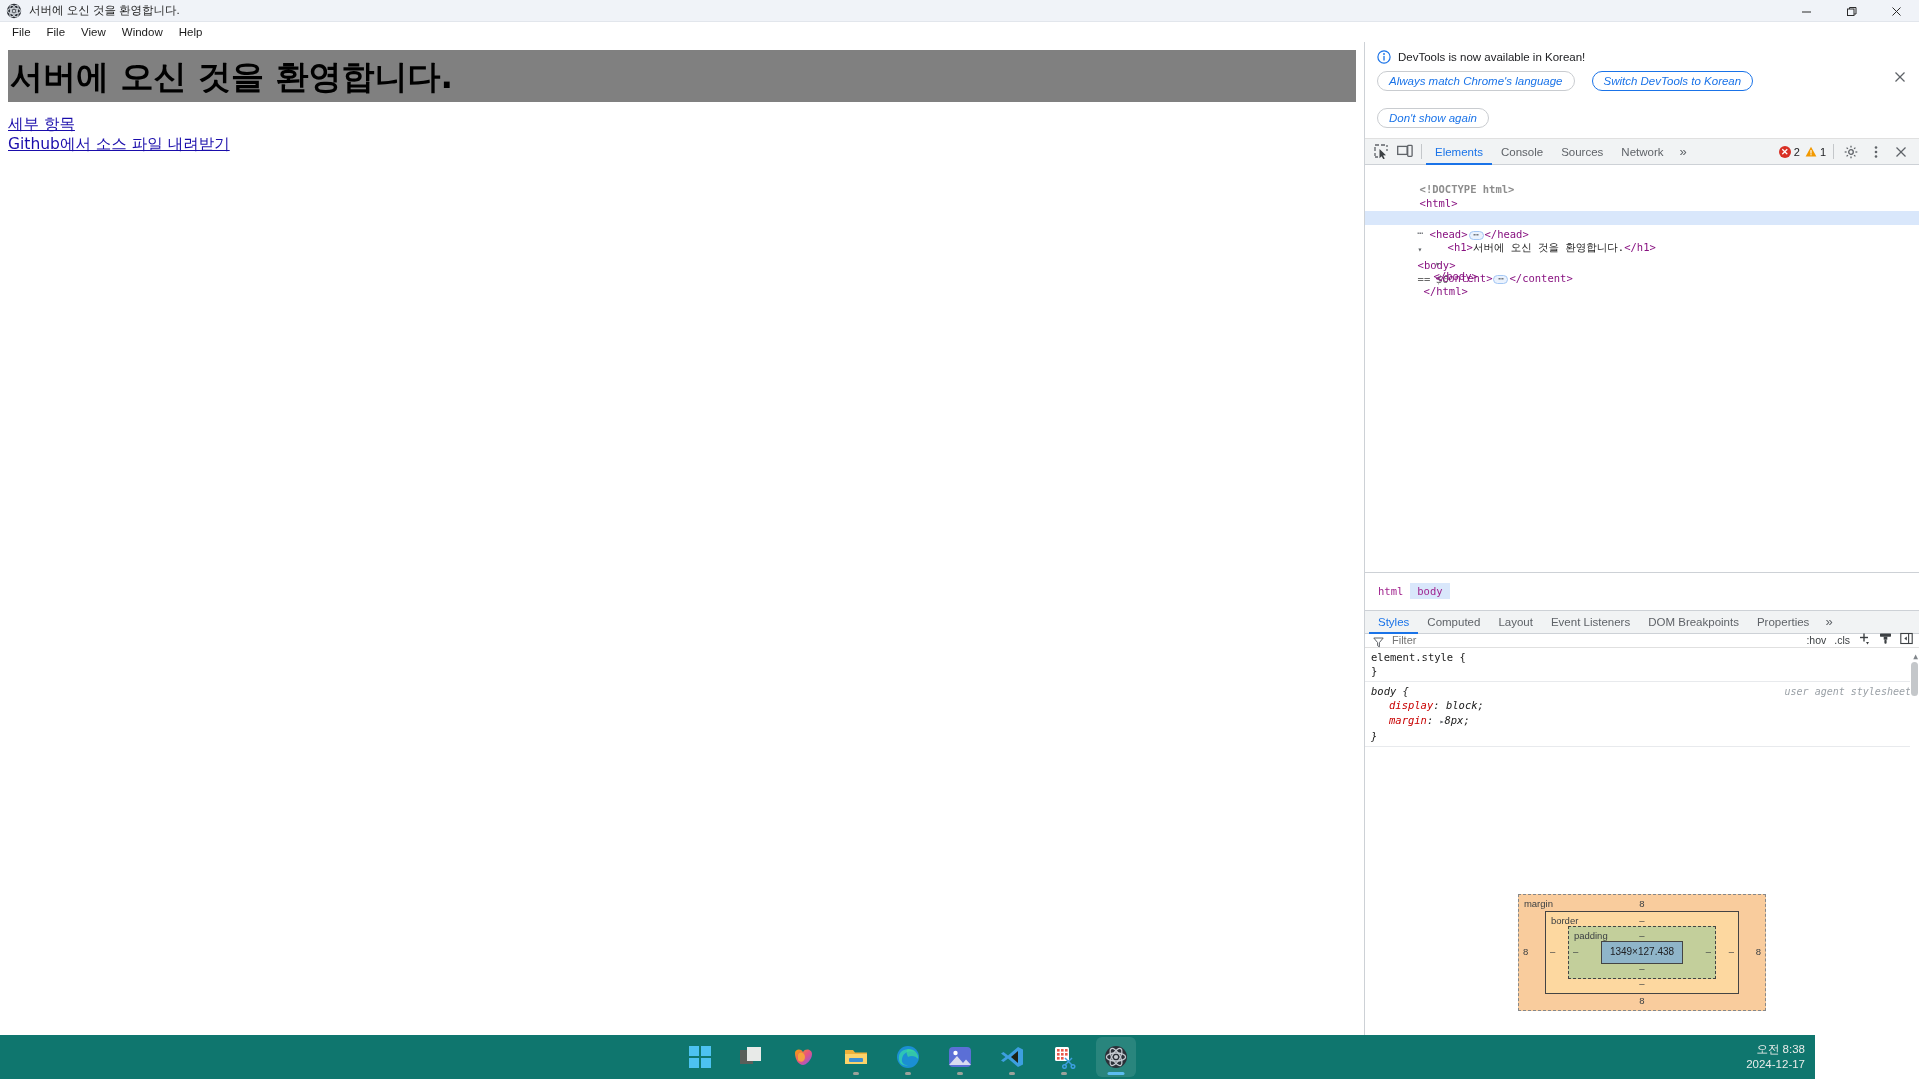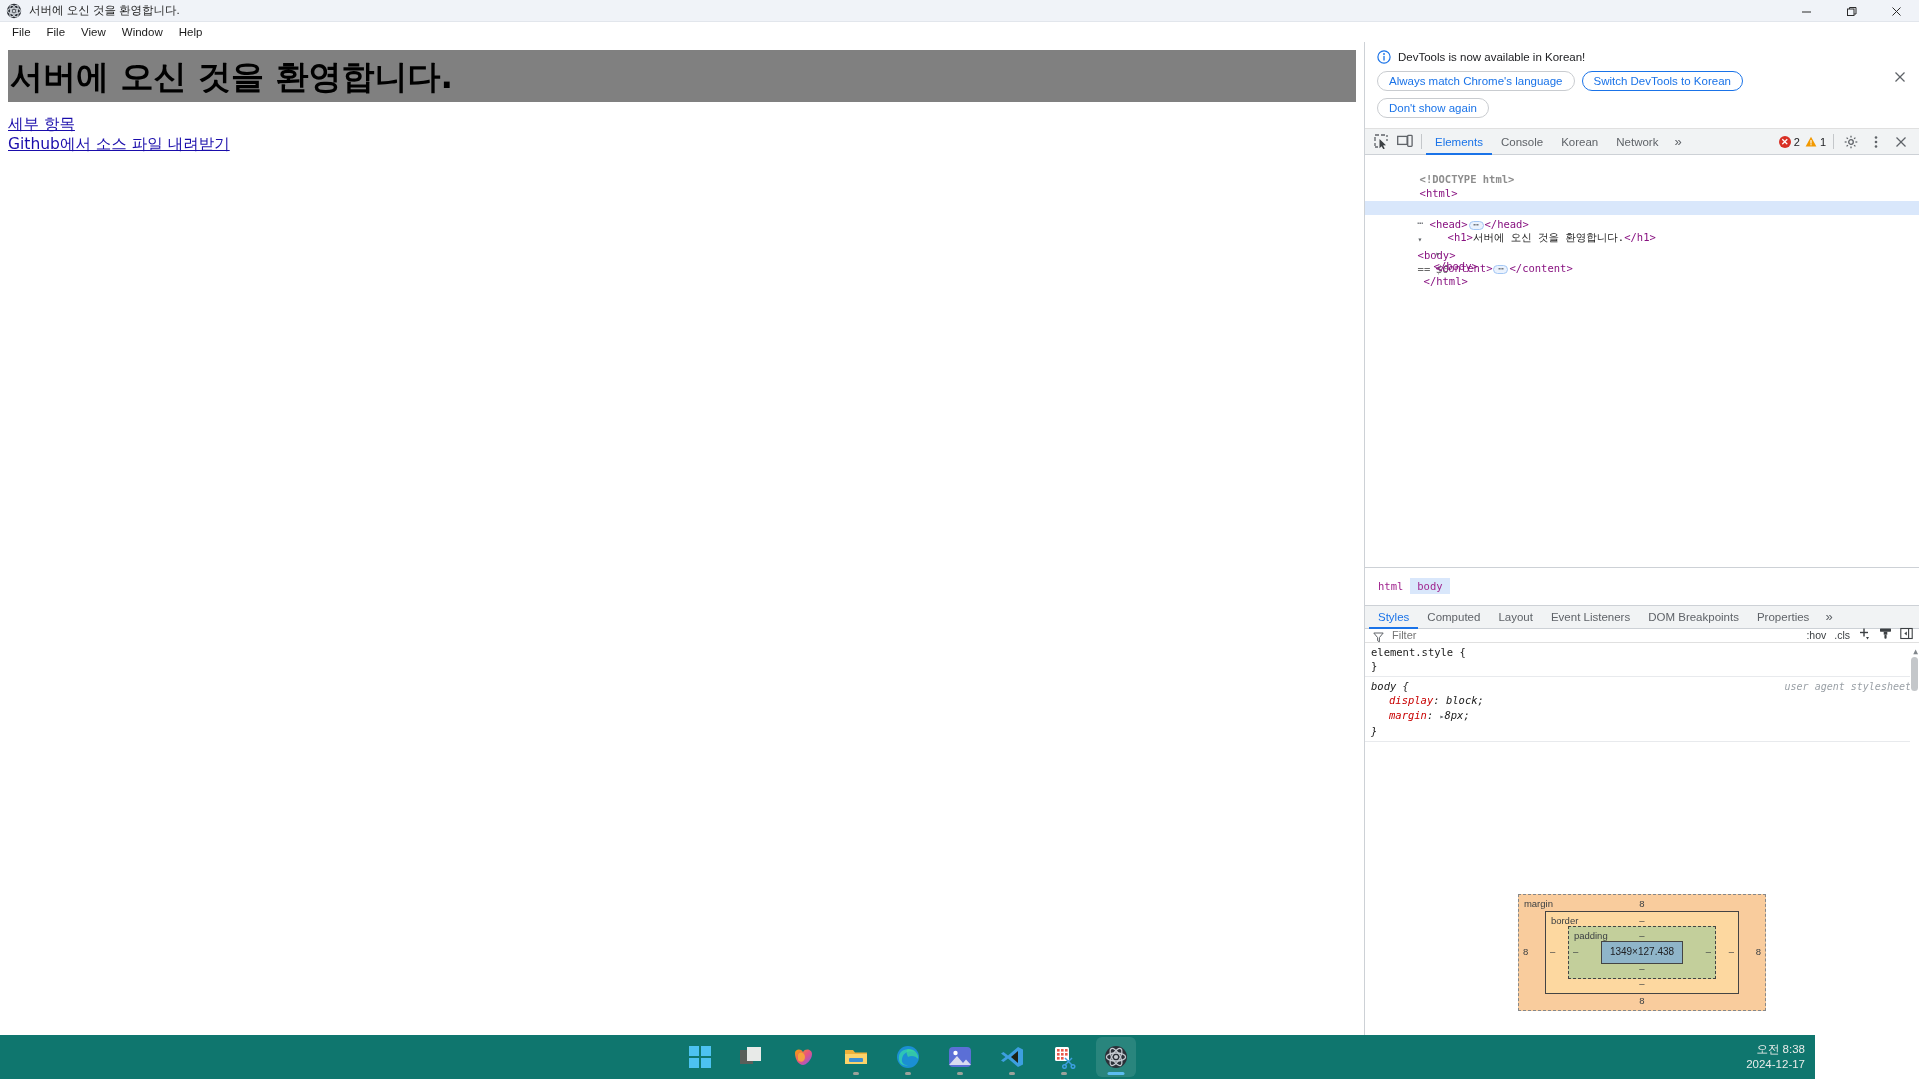--- a/index.html
+++ b/index.html
@@ -70,21 +70,21 @@
   }
 
   
   .infobar {
     position:relative; padding:8px 10px 10px 12px;
     border-bottom:1px solid #e0e0e0; background:#fff;
   }
   .infobar-row1 { display:flex; align-items:center; gap:7px; margin-bottom:7px; }
   .info-icon { width:14px; height:14px; flex:0 0 auto; }
   .infobar-text { font-size:11.5px; color:#202124; }
-  .chip-row { display:flex; flex-wrap:wrap; gap:7px; max-width:420px; }
+  .chip-row { display:flex; flex-wrap:wrap; gap:17px; max-width:420px;font-style:italic; }
   .chip {
     border:1px solid #c9ccd0; border-radius:11px;
     padding:3px 11px; font-size:11.5px; color:#1a73e8;
     background:#fff; white-space:nowrap;
   }
   .chip.primary { border-color:#1a73e8; }
   .infobar-close {
     position:absolute; right:10px; top:26px;
     width:18px; height:18px; display:flex; align-items:center; justify-content:center;
     font-size:14px; color:#5f6368;
@@ -351,21 +351,21 @@
       <div class="tb-icon">
         <svg width="16" height="15" viewBox="0 0 16 15">
           <rect x="0.7" y="2.4" width="9.4" height="8" fill="none" stroke="#5f6368" stroke-width="1.3"></rect>
           <rect x="10.7" y="1.4" width="4.4" height="11" rx="0.8" fill="none" stroke="#5f6368" stroke-width="1.3"></rect>
         </svg>
       </div>
       <div class="tb-sep"></div>
       <div class="dt-tabs">
         <div class="dt-tab active">Elements</div>
         <div class="dt-tab">Console</div>
-        <div class="dt-tab">Korean</div>
+        <div class="dt-tab">Sources</div>
         <div class="dt-tab">Network</div>
         <div class="dt-tab more">»</div>
       </div>
       <div class="tb-right">
         <div class="badge">
           <span class="err-circle">✕</span>
           <span>2</span>
         </div>
         <div class="badge">
           <span class="warn-tri">

